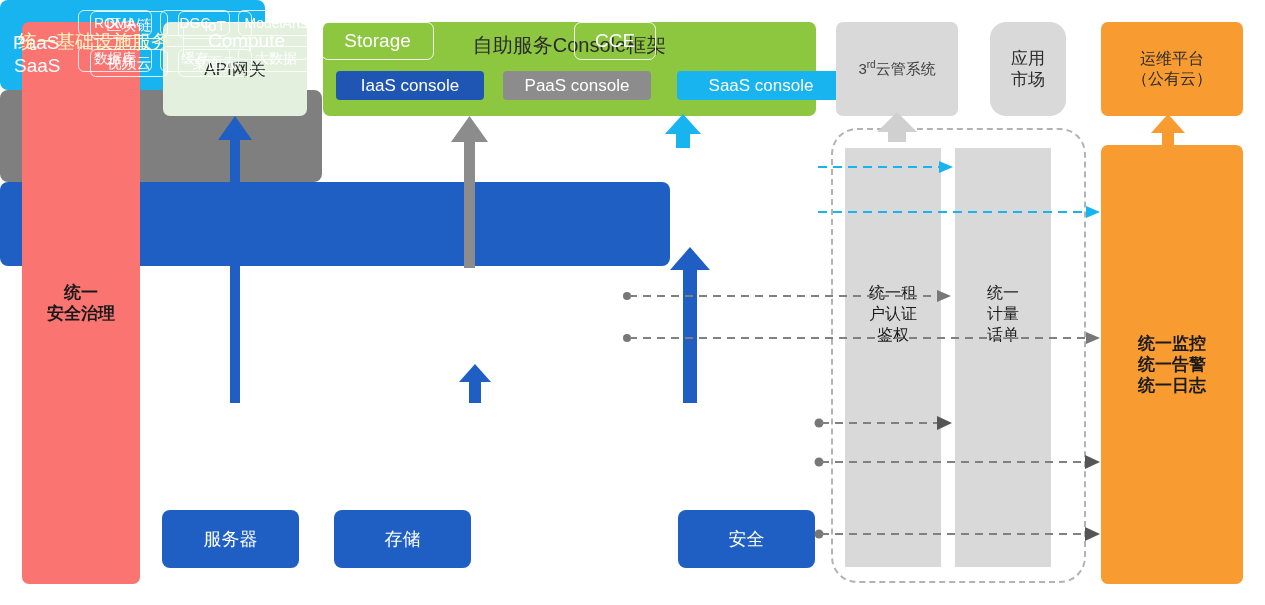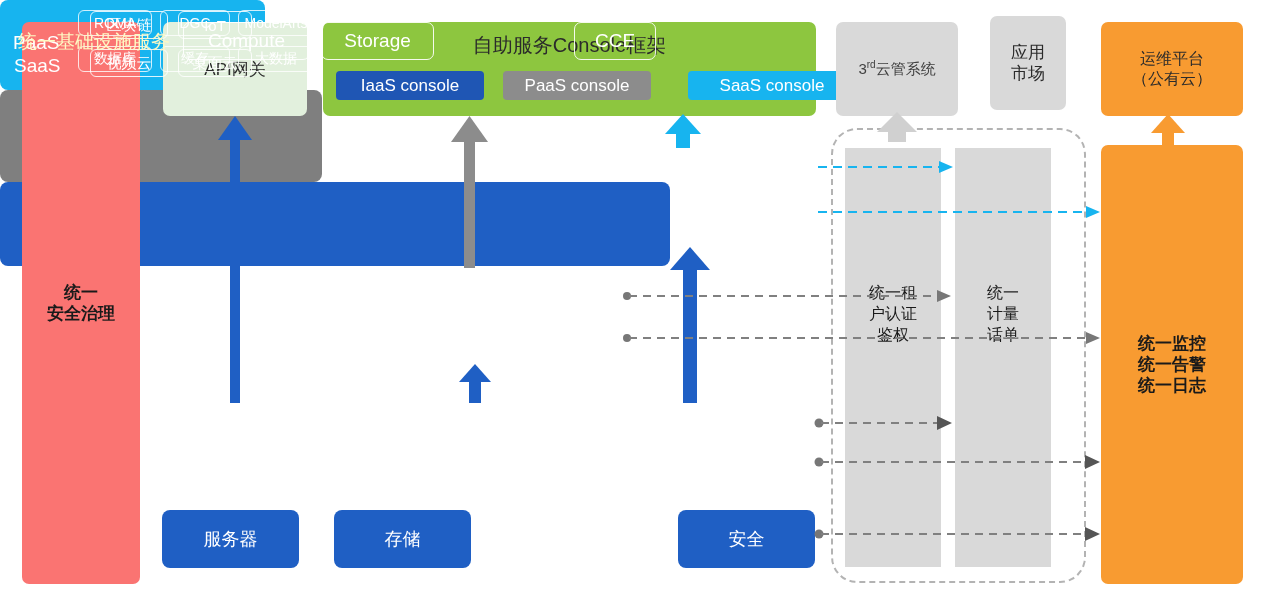--- a/index.html
+++ b/index.html
@@ -38,31 +38,31 @@
     position:absolute;left:0;top:10px;width:100%;
     text-align:center;color:#2b2b2b;font-size:20px;
   }
   .console-chip{
     position:absolute;top:49px;height:29px;border-radius:4px;
     display:flex;align-items:center;justify-content:center;
     color:#ffffff;font-size:17px;
   }
   .chip-iaas{left:13px;width:148px;background:#1f56b4;}
   .chip-paas{left:180px;width:148px;background:#8c8c8c;}
-  .chip-saas{left:365px;width:168px;background:#17b4ef;}
+  .chip-saas{left:354px;width:168px;background:#17b4ef;}
 
   
   .third-cloud{
     left:836px;top:22px;width:122px;height:94px;
     background:#d9d9d9;border-radius:7px;color:#404040;font-size:15px;
   }
   .third-cloud sup{font-size:10px;vertical-align:super;}
   .app-market{
-    left:990px;top:16px;width:76px;height:94px;
-    background:#d9d9d9;border-radius:7px;color:#2b2b2b;font-size:17px;
+    left:990px;top:22px;width:76px;height:94px;
+    background:#d9d9d9;border-radius:16px;color:#2b2b2b;font-size:17px;
   }
 
   
   .ops-platform{
     left:1101px;top:22px;width:142px;height:94px;
     background:#f89b31;border-radius:7px;color:#2b2b2b;font-size:16px;
   }
   .ops-body{
     left:1101px;top:145px;width:142px;height:439px;
     background:#f89b31;border-radius:7px;color:#1a1a1a;font-size:17px;font-weight:600;

